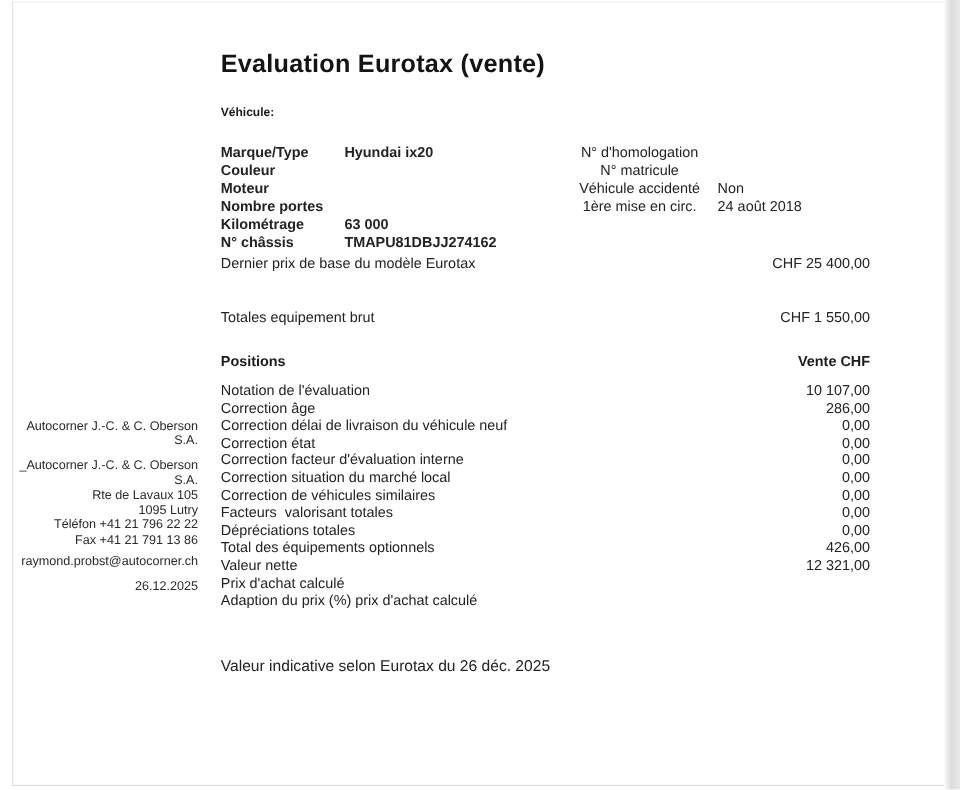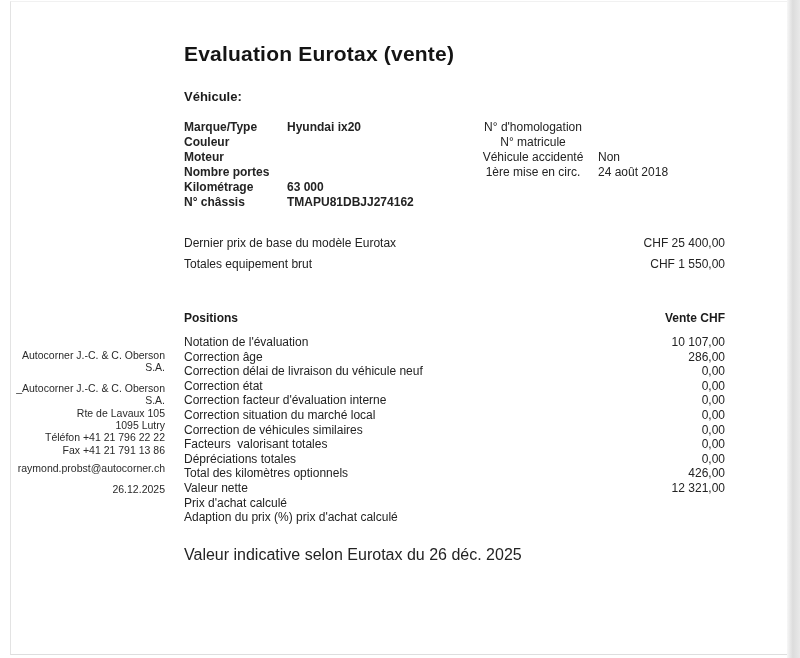--- a/index.html
+++ b/index.html
@@ -20,51 +20,51 @@
   .right-band {
     position:absolute; right:0; top:0; width:13px; height:658px;
     background:linear-gradient(to right, #f7f7f7 0%, #dcdcdc 45%, #e9e9e9 100%);
   }
   .doc-title {
     position:absolute; left:184px; top:42px;
     font-size:21px; font-weight:700; color:#141414; letter-spacing:0.2px;
   }
   .section-label {
     position:absolute; left:184px; top:89px;
-    font-size:13px; font-weight:700; color:#1b1b1b;
+    font-size:10px; font-weight:700; color:#1b1b1b;
   }
   .vcol { position:absolute; top:120px; font-size:12px; line-height:15px; }
   .vcol-left  { left:184px; width:280px;font-weight:bold; }
   .vcol-right { left:468px; width:270px; }
   .vrow { display:flex; }
   .vcol-left  .vlabel { width:103px; flex:0 0 103px; }
   .vcol-right .vlabel { width:130px; flex:0 0 130px;text-align:center; }
   .vvalue { white-space:nowrap; }
   .price-row {
     position:absolute; left:184px; width:541px;
     display:flex; justify-content:space-between;
     font-size:12px; line-height:15px;
   }
-  .price-row-1 { top:236px; }
+  .price-row-1 { top:212px; }
   .price-row-2 { top:257px; }
-  .positions-block { position:absolute; left:184px; top:311px; width:541px; }
+  .positions-block { position:absolute; left:184px; top:294px; width:541px; }
   .positions-header {
     display:flex; justify-content:space-between;
     font-size:12px; font-weight:700; line-height:15px; color:#1b1b1b;
   }
   .positions-rows { margin-top:9px; }
   .prow {
     display:flex; justify-content:space-between;
     font-size:12px; line-height:14.6px;
   }
   .prow .plabel { white-space:pre-wrap; }
   .prow .pvalue { white-space:nowrap; }
   .footer-note {
     position:absolute; left:184px; top:547px;
-    font-size:16px; line-height:15px;
+    font-size:13px; line-height:15px;
   }
   .sender {
     position:absolute; left:0; top:349px; width:165px;
     text-align:right; font-size:10.5px; line-height:12.4px; color:#2a2a2a;
   }
   .sender .gap-8 { margin-top:8px; }
   .sender .gap-6 { margin-top:6px; }
 </style>
 </head>
 <body>
@@ -167,21 +167,21 @@
     </div>
     <div class="prow">
       <span class="plabel">Facteurs  valorisant totales</span>
       <span class="pvalue">0,00</span>
     </div>
     <div class="prow">
       <span class="plabel">Dépréciations totales</span>
       <span class="pvalue">0,00</span>
     </div>
     <div class="prow">
-      <span class="plabel">Total des kilomètres optionnels</span>
+      <span class="plabel">Total des équipements optionnels</span>
       <span class="pvalue">426,00</span>
     </div>
     <div class="prow">
       <span class="plabel">Valeur nette</span>
       <span class="pvalue">12 321,00</span>
     </div>
     <div class="prow">
       <span class="plabel">Prix d'achat calculé</span>
       <span class="pvalue"></span>
     </div>

